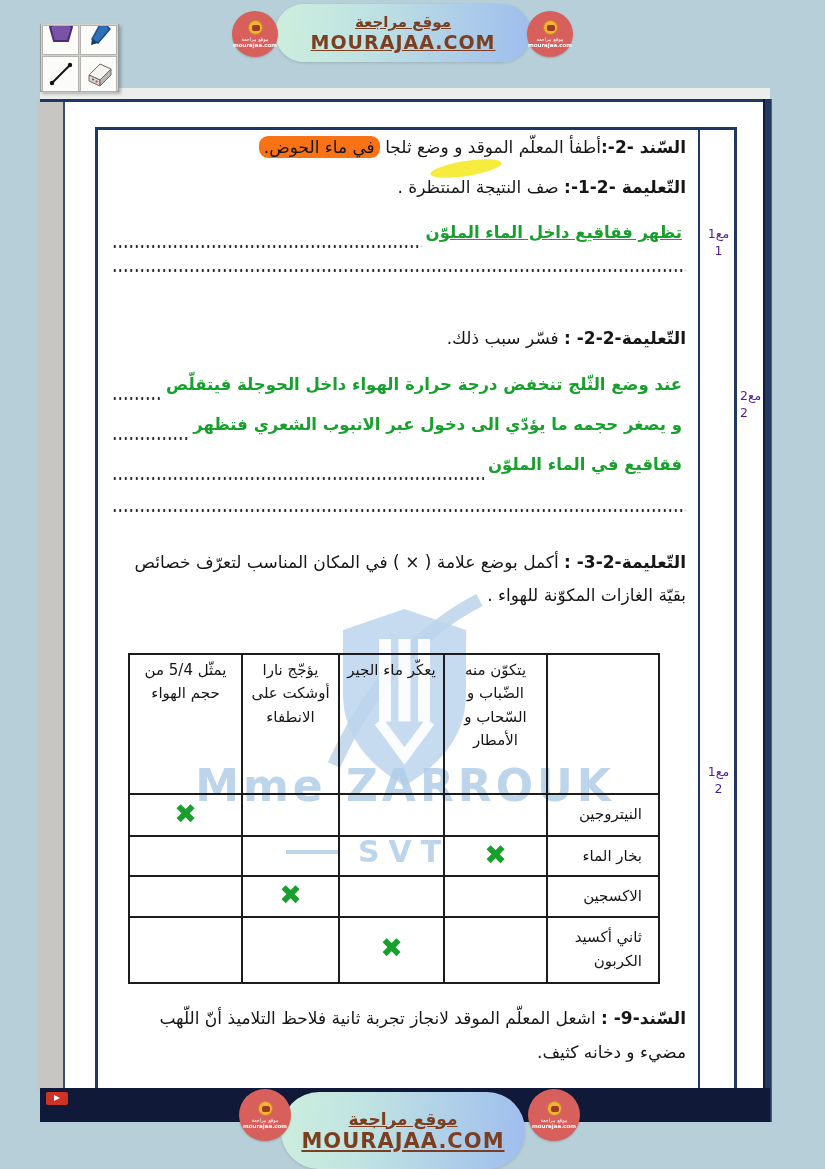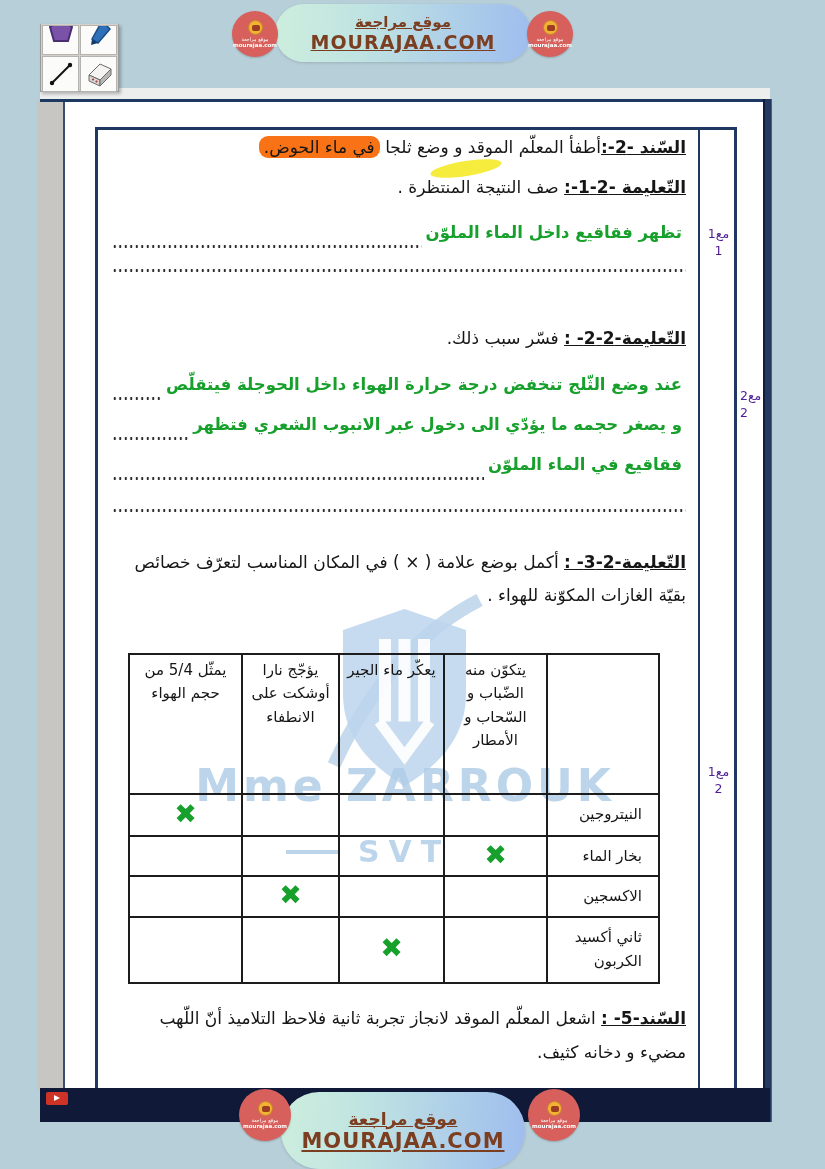--- a/index.html
+++ b/index.html
@@ -58,21 +58,21 @@
   
   .doc-frame { position:absolute; left:95px; top:127px; width:642px; height:961px;
                border:3px solid #1d3861; border-bottom:none; z-index:3; }
   .margin-col { position:absolute; left:600px; top:0; bottom:0; width:39px;
                 border-left:2px solid #1d3861; }
   .mlabel { position:absolute; left:0; width:100%; text-align:center; font-size:12.5px; color:#4c1d95; }
   .mlabel .num { margin-top:2px; font-size:12.5px; }
 
   .content { position:absolute; left:10px; top:0; width:582px; height:100%; direction:rtl; }
   .hline { position:absolute; right:4px; left:4px; font-size:17px; color:#161616; text-align:right; line-height:1.45; }
-  .lbl { font-weight:bold; text-decoration:underline; }
+  .lbl { font-weight:bold; }
   .hl  { background:#f97316; border-radius:9px; padding:1px 5px; }
   .hl-tail { position:absolute; left:318px; top:26px; width:72px; height:15px; background:#f6ec3d;
              border-radius:50%; transform:rotate(-9deg); z-index:-1; }
 
   .dotline { position:absolute; right:4px; left:4px; height:34px;
              background-image:radial-gradient(circle,#2c2c2c 1.15px,rgba(0,0,0,0) 1.4px);
              background-size:5.5px 5px; background-repeat:repeat-x; background-position:left bottom 3px;
              text-align:right; direction:rtl; }
   .green { color:#17a02c; font-weight:bold; font-size:16.5px; background:#fff;
            padding:0 4px; line-height:30px; display:inline-block; }
@@ -179,21 +179,21 @@
     <div class="hline" style="top:5px;">
       <div class="hl-tail"></div>
       <span class="lbl">السّند -2-:</span><span>أطفأ المعلّم الموقد و وضع ثلجا </span><span class="hl">في ماء الحوض.</span>
     </div>
 
     <div class="hline" style="top:45px;">
       <span class="lbl">التّعليمة -2-1-:</span><span> صف النتيجة المنتظرة .</span>
     </div>
 
     <div class="dotline" style="top:88px;">
-      <span class="green" style="margin-left:76px;">تظهر فقاقيع داخل الماء الملوّن</span>
+      <span class="green" style="margin-left:76px;text-decoration:underline;">تظهر فقاقيع داخل الماء الملوّن</span>
     </div>
     <div class="dotline" style="top:122px;height:24px;"></div>
 
     <div class="hline" style="top:196px;">
       <span class="lbl">التّعليمة-2-2- :</span><span> فسّر سبب ذلك.</span>
     </div>
 
     <div class="dotline" style="top:240px;">
       <span class="green" style="margin-left:19px;">عند وضع الثّلج تنخفض درجة حرارة الهواء داخل الحوجلة فيتقلّص</span>
     </div>
@@ -253,21 +253,21 @@
         <td class="rowname">ثاني أكسيد الكربون</td>
         <td class="markcell"><span class="mark"></span></td>
         <td class="markcell"><span class="mark">✖</span></td>
         <td class="markcell"><span class="mark"></span></td>
         <td class="markcell"><span class="mark"></span></td>
       </tr>
     </tbody>
       </table>
 
     <div class="hline s3" style="top:876px;">
-      <span class="lbl">السّند-5- :</span><span> اشعل المعلّم الموقد لانجاز تجربة ثانية فلاحظ  التلاميذ أنّ اللّهب</span>
+      <span class="lbl">السّند-9- :</span><span> اشعل المعلّم الموقد لانجاز تجربة ثانية فلاحظ  التلاميذ أنّ اللّهب</span>
     </div>
     <div class="hline s3" style="top:910px;">
       <span>مضيء و دخانه كثيف.</span>
     </div>
 
   </div>
 </div>
 
 <div class="abs bottom-bar">
   <div class="mini-logo"></div>

